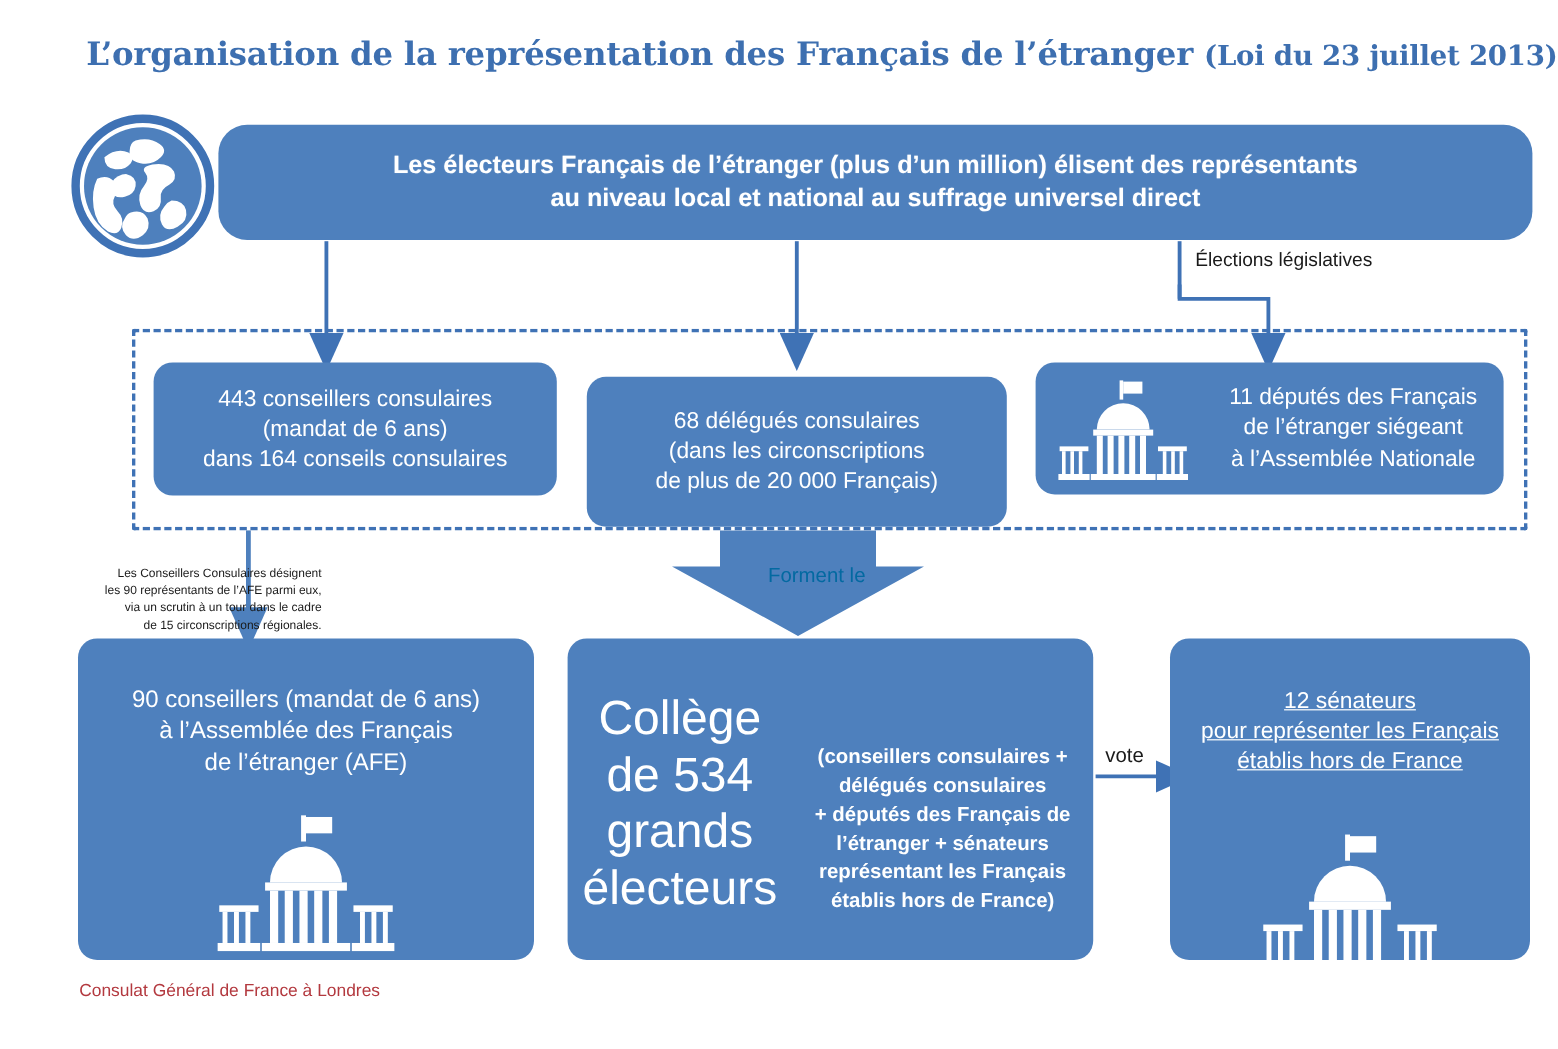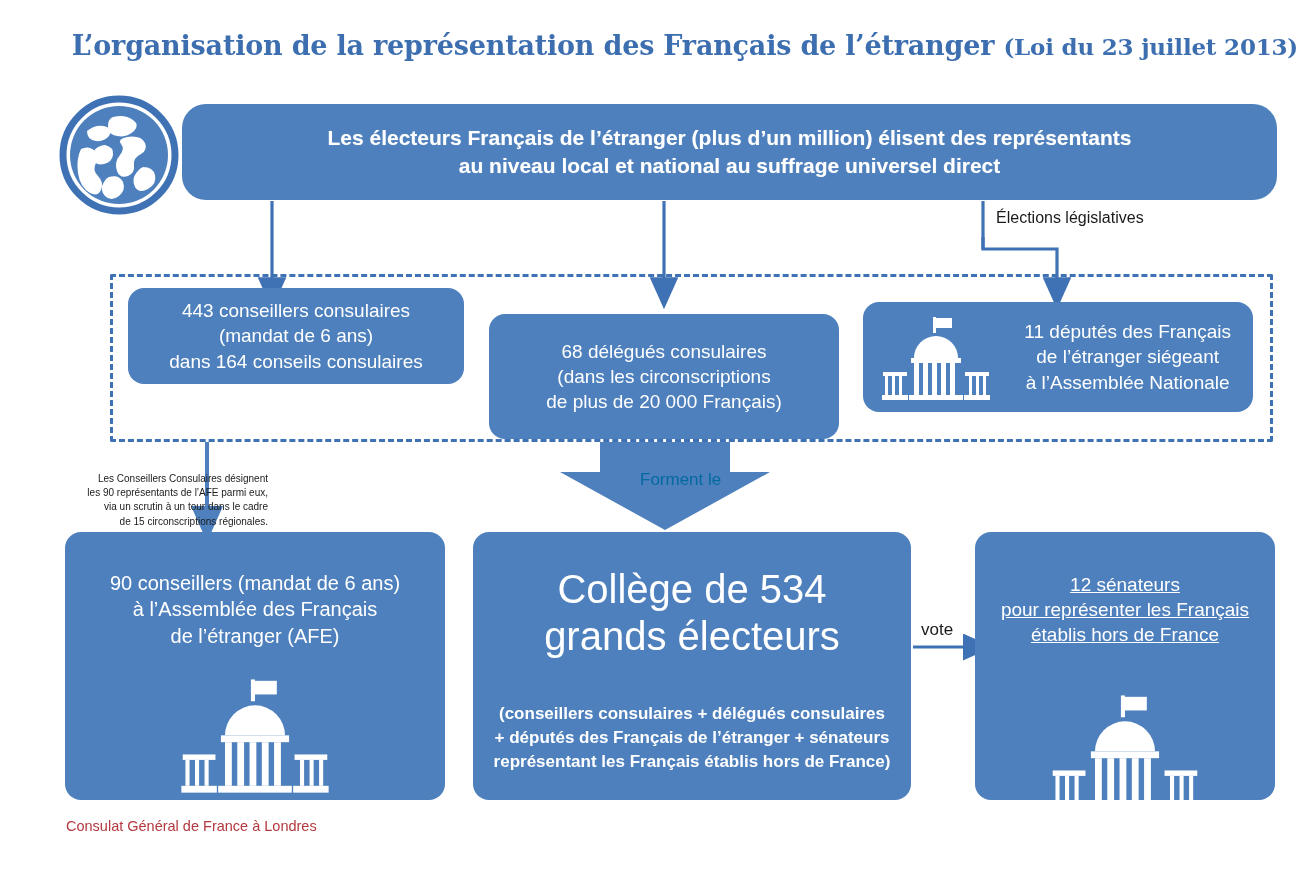--- a/index.html
+++ b/index.html
@@ -64,22 +64,22 @@
   #dashed {
     position: absolute;
     left: 110px; top: 274px;
     width: 1163px; height: 168px;
     border: 3px dashed #3f72b5;
     border-radius: 2px;
   }
 
   
   #box-conseillers {
-    left: 128px; top: 288px;
-    width: 336px; height: 96px;
+    left: 128px; top: 302px;
+    width: 336px; height: 111px;
     font-size: 19px;
   }
   #box-delegues {
     left: 489px; top: 302px;
     width: 350px; height: 125px;
     font-size: 19px;
     margin-top: 12px;
   }
   #box-deputes {
     left: 863px; top: 302px;
@@ -103,21 +103,21 @@
     padding-top: 38px;
     font-size: 20px;
   }
   #box-afe .cap-wrap {
     width: 150px; height: 118px;
     margin-top: 26px;
   }
   #box-college {
     left: 473px; top: 532px;
     width: 438px; height: 268px;
-    flex-direction: column;
+    flex-direction: row;
     justify-content: center;
     padding-top: 8px;
   }
   #box-college .headline {
     font-size: 40px;
     line-height: 1.18;
     font-weight: normal;
   }
   #box-college .detail {
     margin-top: 42px;

